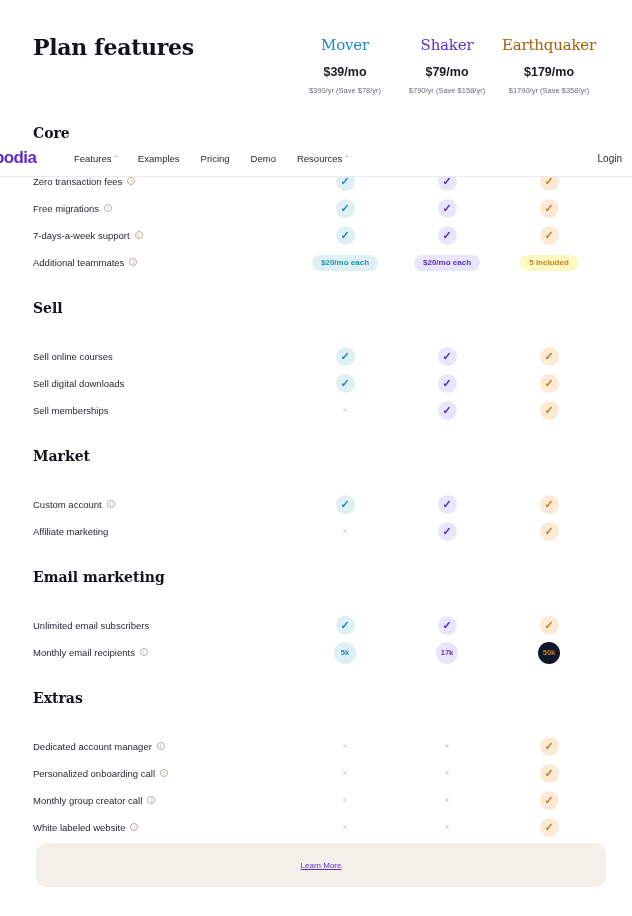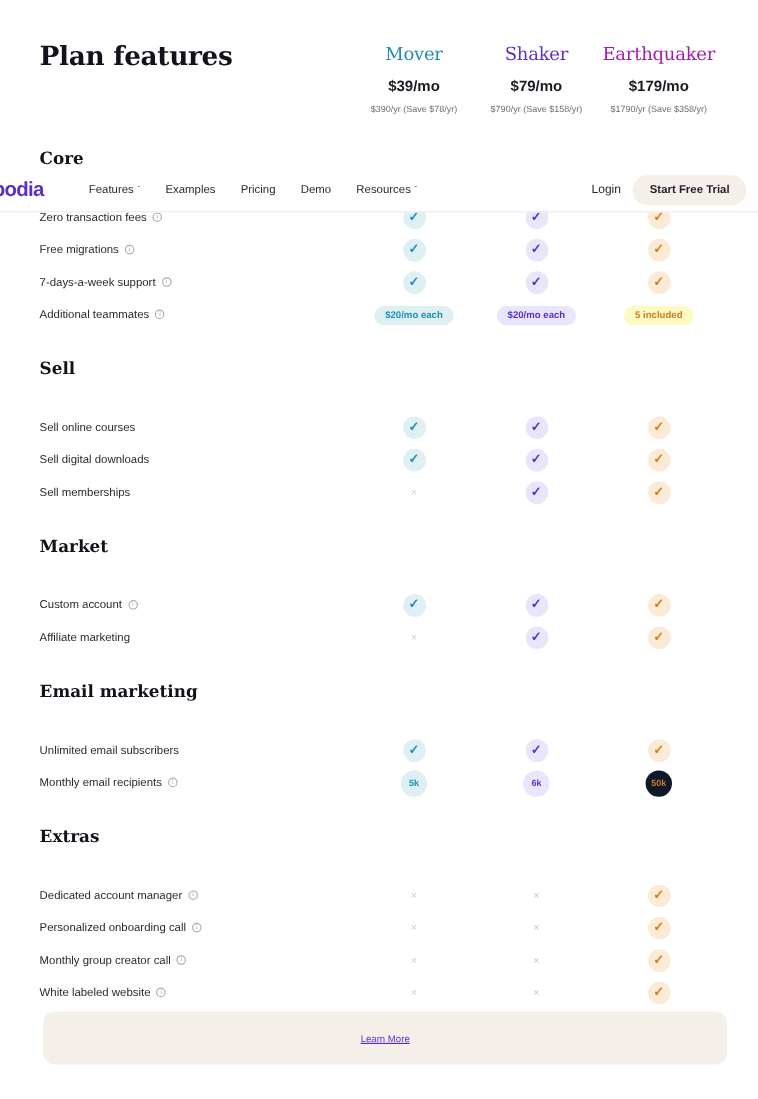--- a/index.html
+++ b/index.html
@@ -270,21 +270,21 @@
             <div class="plan-name" style="color: rgb(31, 139, 176);">Mover</div>
             <div class="plan-price">$39/mo</div>
             <div class="plan-annual">$390/yr (Save $78/yr)</div>
           </div>
           <div class="plan-col c1">
             <div class="plan-name" style="color: rgb(91, 46, 203);">Shaker</div>
             <div class="plan-price">$79/mo</div>
             <div class="plan-annual">$790/yr (Save $158/yr)</div>
           </div>
           <div class="plan-col c2">
-            <div class="plan-name" style="color: #a21caf;">Earthquaker</div>
+            <div class="plan-name" style="color: #a16207;">Earthquaker</div>
             <div class="plan-price">$179/mo</div>
             <div class="plan-annual">$1790/yr (Save $358/yr)</div>
           </div>
         </div>
     </div>
 
     <div class="tbody" id="table-body">
         <div class="group-title" style="top: 125px;">Core</div>
         <div class="row" style="top: 168px;">
           <div class="feat">
@@ -436,21 +436,21 @@
         </div>
         <div class="row" style="top: 639px;">
           <div class="feat">
             <span class="feat-label">Monthly email recipients</span>
             <span class="info-ico">i</span>
           </div>
           <div class="cell c0">
             <span class="num n0">5k</span>
           </div>
           <div class="cell c1">
-            <span class="num n1">6k</span>
+            <span class="num n1">17k</span>
           </div>
           <div class="cell c2">
             <span class="num n2">50k</span>
           </div>
         </div>
         <div class="group-title" style="top: 690px;">Extras</div>
         <div class="row" style="top: 733px;">
           <div class="feat">
             <span class="feat-label">Dedicated account manager</span>
             <span class="info-ico">i</span>
@@ -533,16 +533,15 @@
         <div class="nav-link">
           <span>Demo</span>
         </div>
         <div class="nav-link">
           <span>Resources</span>
           <span class="caret">ˇ</span>
         </div>
       </div>
     <div class="nav-right">
       <span class="login-link">Login</span>
-      <button class="cta-btn">Start Free Trial</button>
     </div>
   </div>
 </div>
 
 </body></html>

